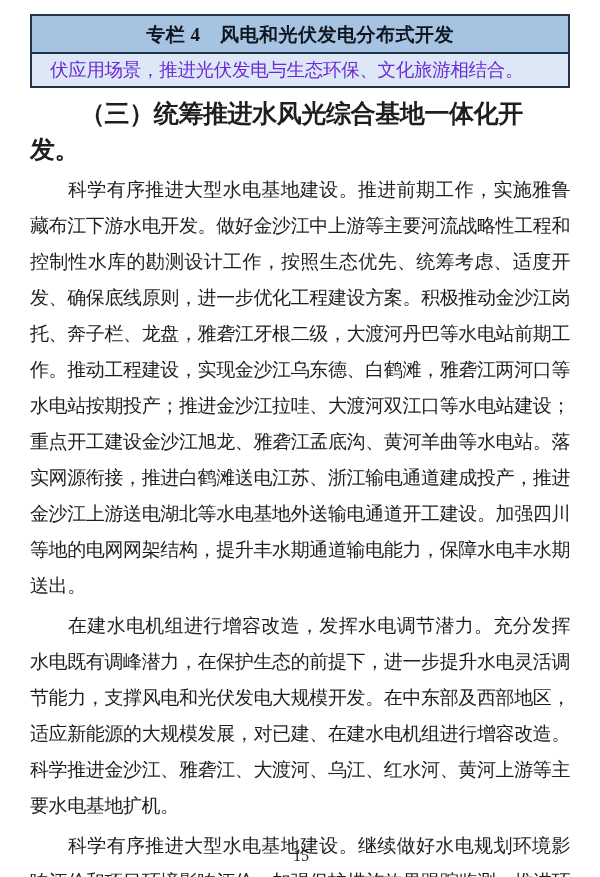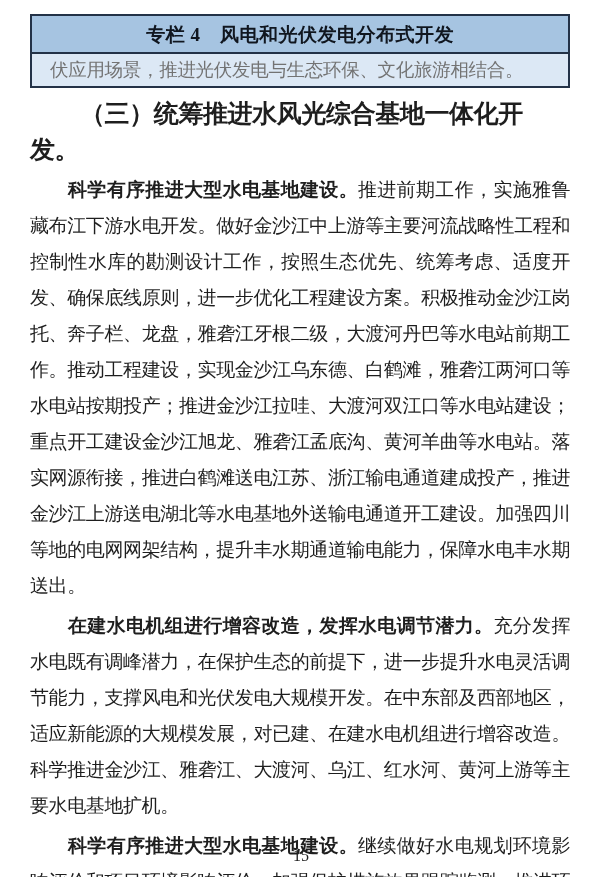--- a/index.html
+++ b/index.html
@@ -28,41 +28,41 @@
     line-height: 22px;
     padding: 8px 0 6px 0;
     color: #10161f;
     letter-spacing: 0.5px;
   }
   .callout-body {
     background: #dce8f5;
     font-size: 18.5px;
     line-height: 22px;
     padding: 5px 8px 5px 18px;
-    color: #737373;
+    color: #6d28d9;
     letter-spacing: -0.3px;
   }
   .body-copy { margin-top: 8px; }
   .section-heading {
     font-weight: bold;
     font-size: 25px;
     line-height: 36px;
     text-indent: 2em;
     letter-spacing: -0.4px;
     margin: 0;
   }
   p.para {
     font-size: 19px;
     line-height: 36px;
     letter-spacing: -0.4px;
     text-align: justify;
     text-indent: 2em;
     margin: 4px 0 0 0;
   }
-  p.para .lead { font-weight: bold; }
+  p.para .lead { font-weight: normal; }
   .page-number {
     position: absolute;
     bottom: 12px;
     left: 1px;
     width: 100%;
     text-align: center;
     font-size: 16px;
     color: #222222;
   }
 </style>

